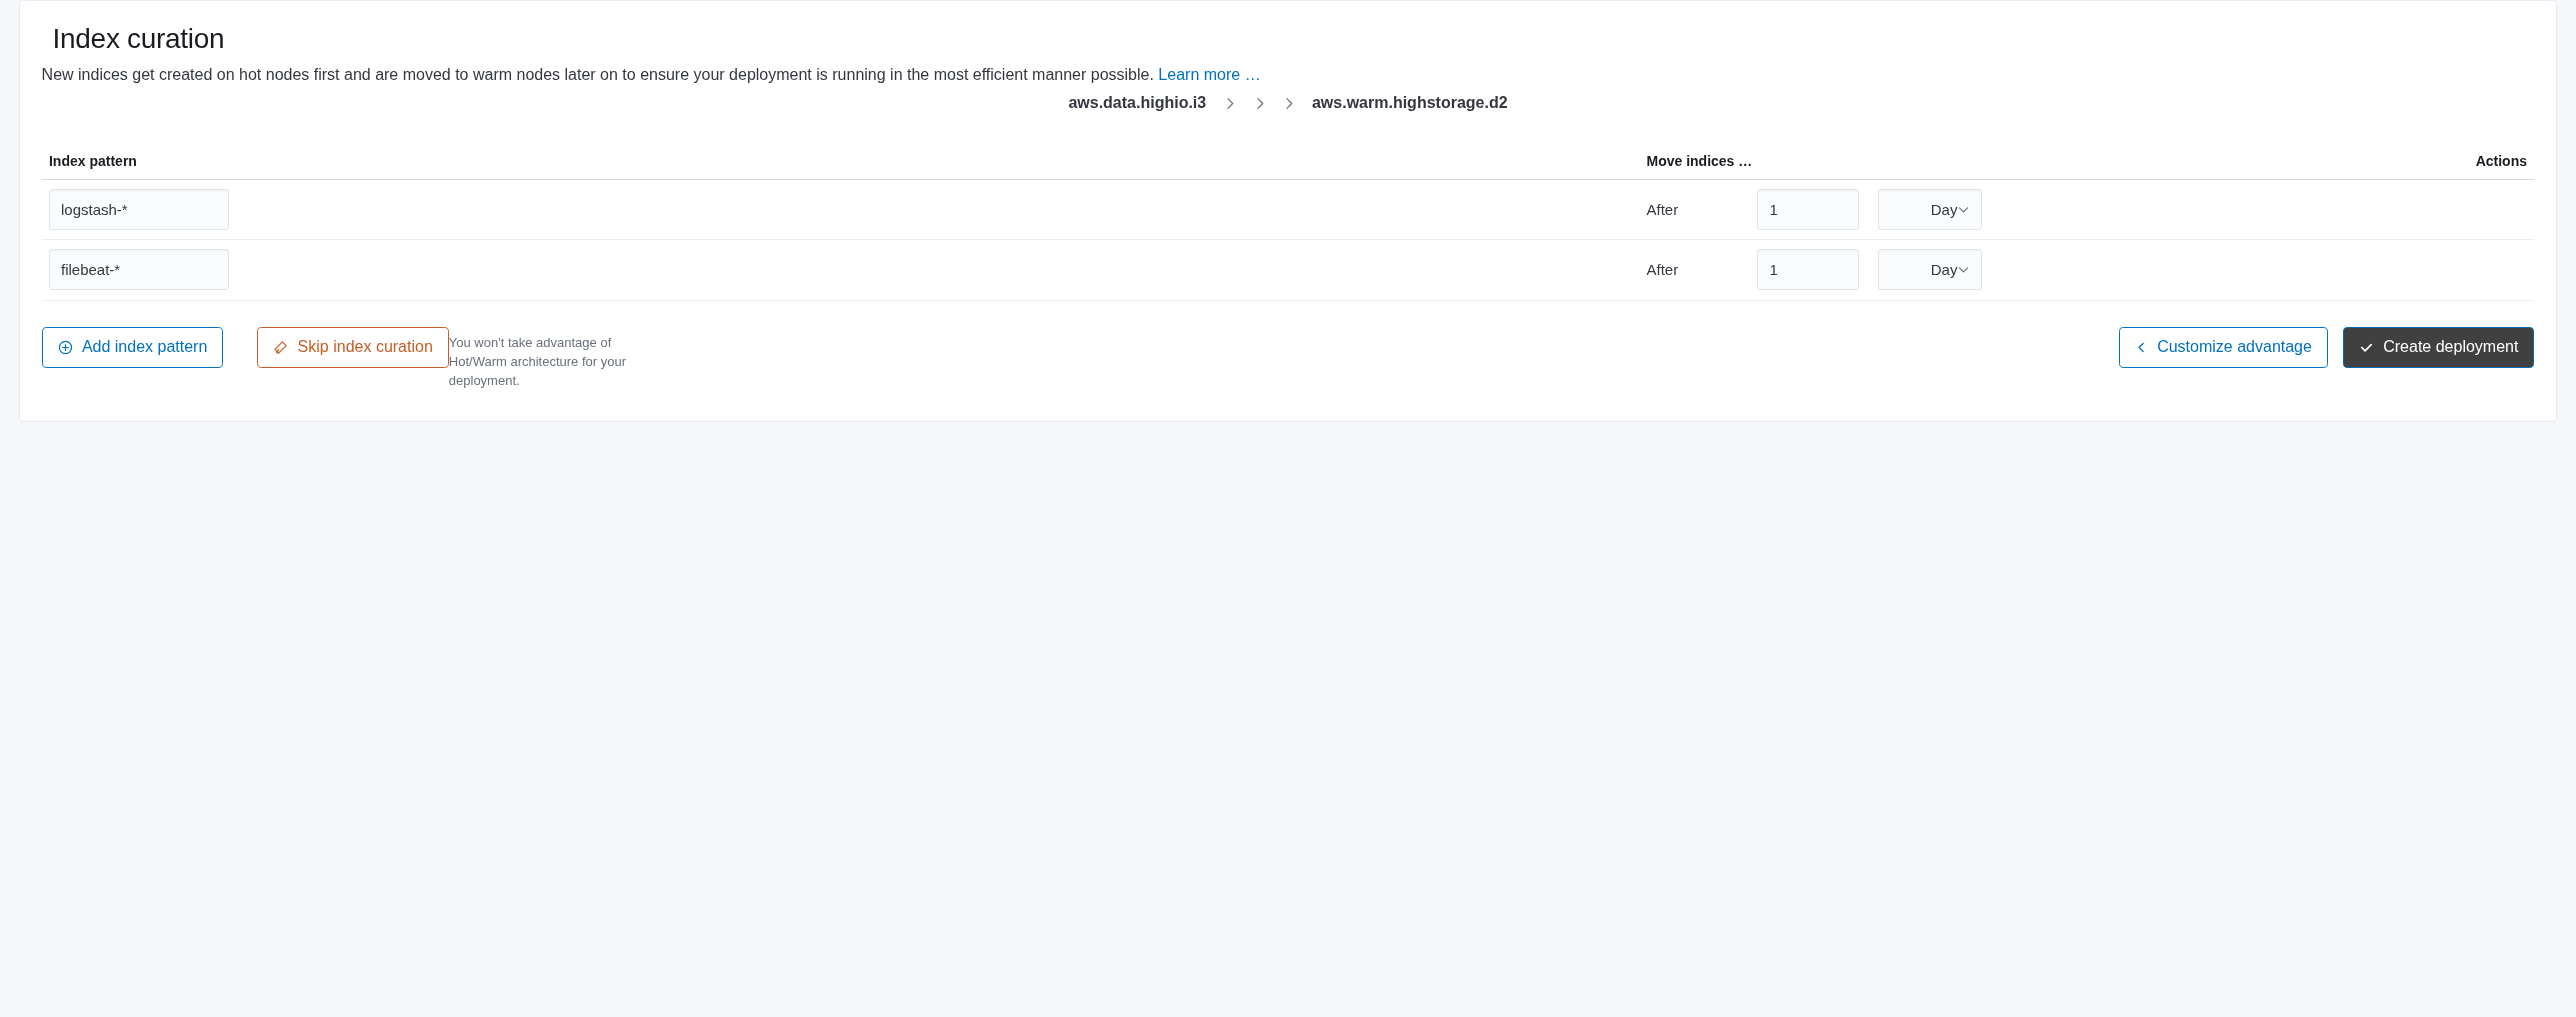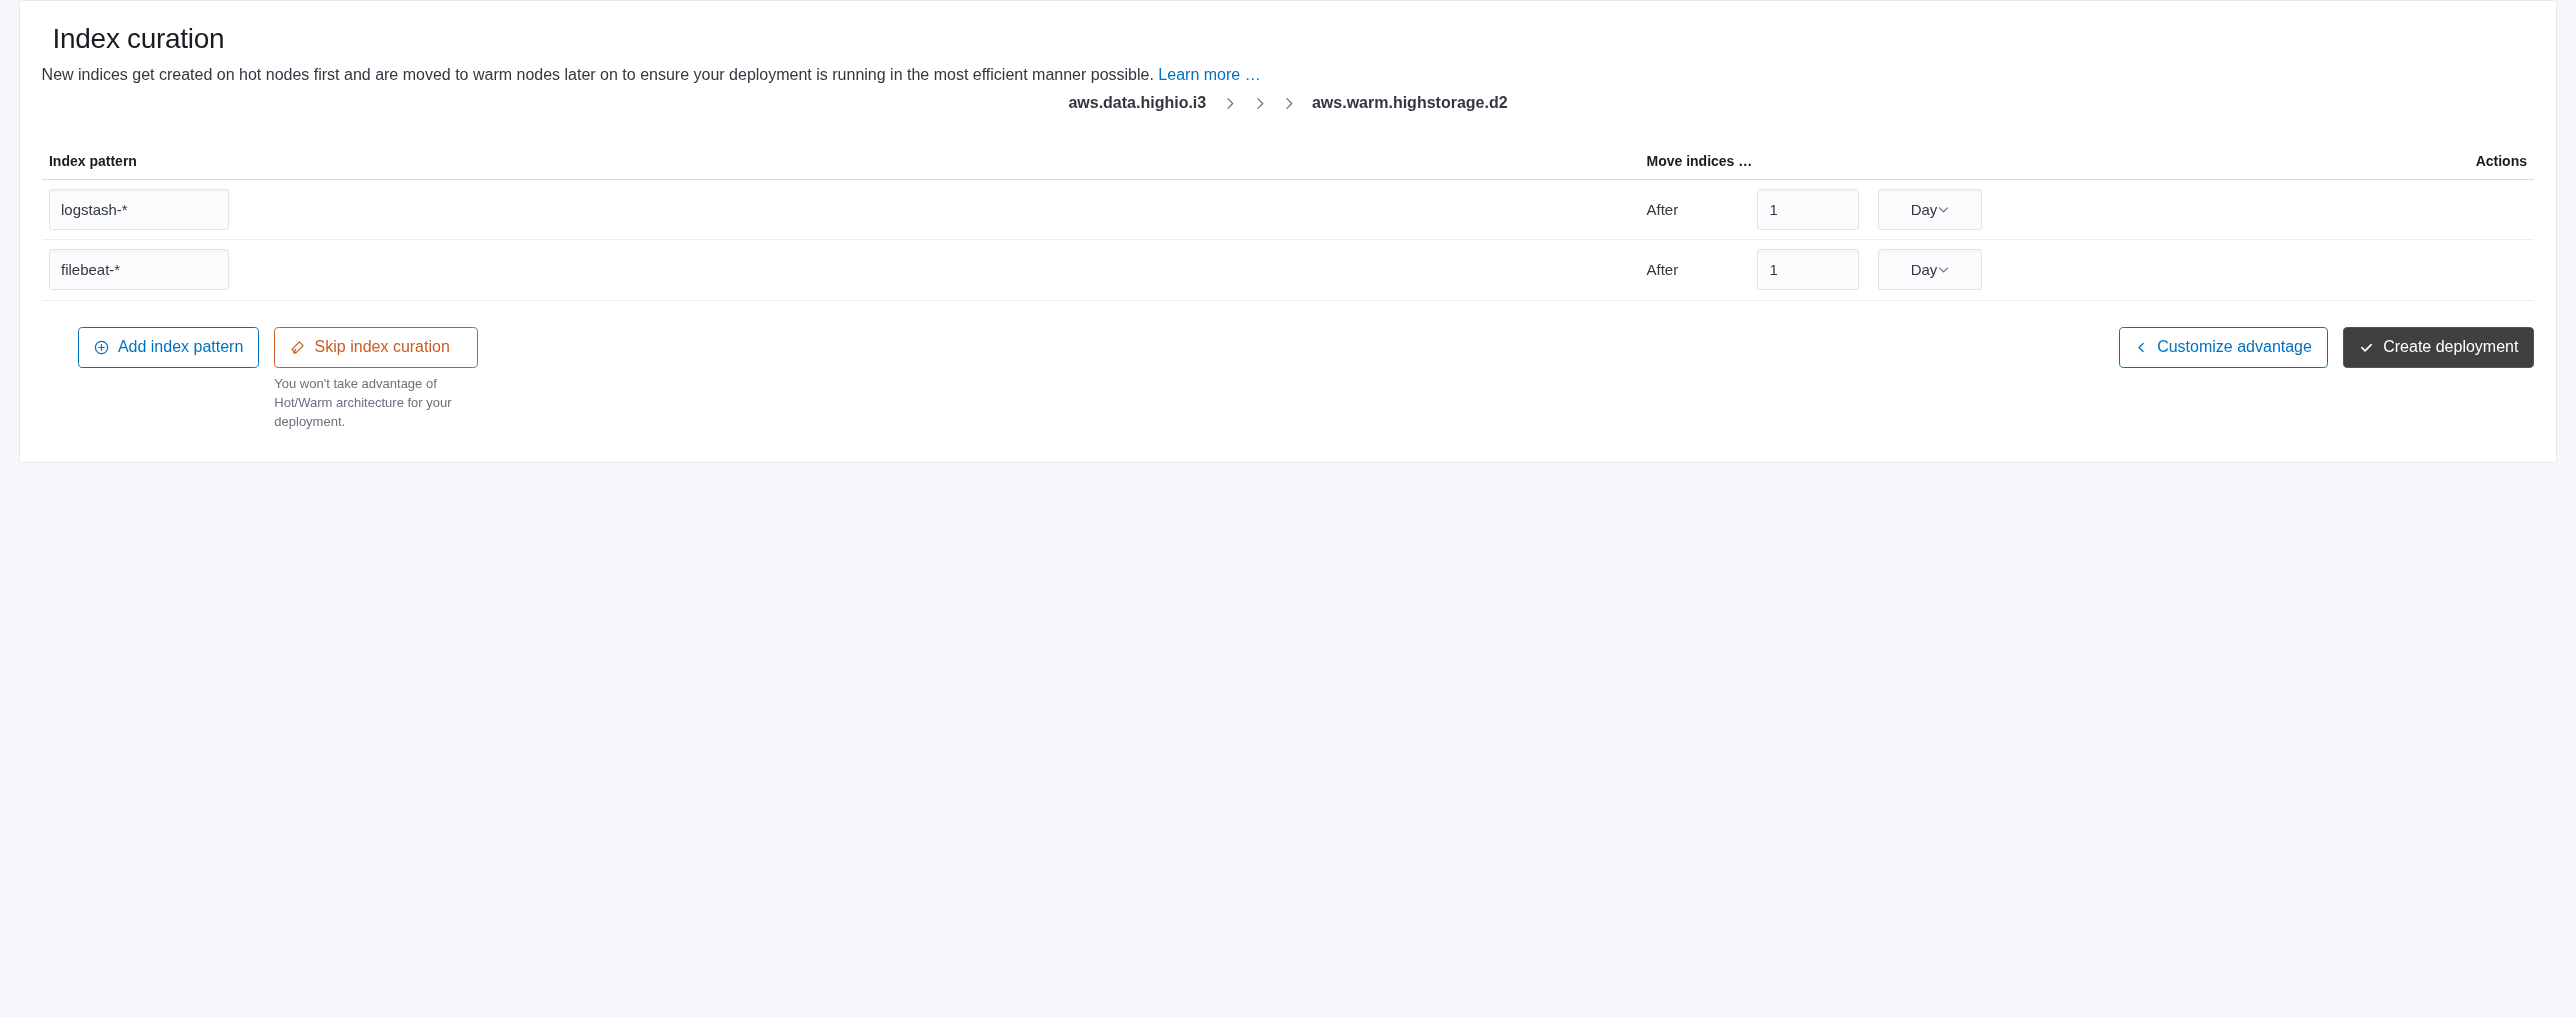--- a/index.html
+++ b/index.html
@@ -92,21 +92,21 @@
     display: inline-flex;
     align-items: center;
     width: 104px;
     height: 41px;
     border: 0.9px solid #dfe3ea;
     background: #fbfcfd;
     border-radius: 2.8px;
     padding: 0 11px;
     font-size: 15px;
     color: #343741;
-    justify-content: center;
+    justify-content: flex-end;
     cursor: pointer;
     box-shadow: inset 0 1.9px 1.9px rgba(0,0,0,0.03);
   }
   .chev-down { color: #69707d; display:inline-flex; }
 
   .footer-row {
     display: flex;
     align-items: flex-start;
     gap: 15px;
     margin-top: 26px;
@@ -119,32 +119,31 @@
     padding: 0 15px;
     border-radius: 4.6px;
     font-size: 16px;
     cursor: pointer;
     background: #fff;
     white-space: nowrap;
   }
   .btn-blue-outline {
     border: 0.9px solid #0071c2;
     color: #0071c2;
-    margin-left: 36px;
   }
   .btn-orange-outline {
     border: 0.9px solid #c65d24;
     color: #c65d24;
   }
   .btn-blue-fill {
     border: 0.9px solid #006bb4;
     background: #404040;
     color: #fff;
   }
-  .skip-block { display:flex; flex-direction:column; }
+  .skip-block { display:flex; flex-direction:row;margin-left:19px; }
   .skip-hint {
     font-size: 13px;
     color: #69707d;
     margin-top: 7.4px;
     max-width: 204px;
     line-height: 1.45;
   }
   .footer-spacer { flex: 1; }
   .icon { display: inline-flex; }
 </style>

